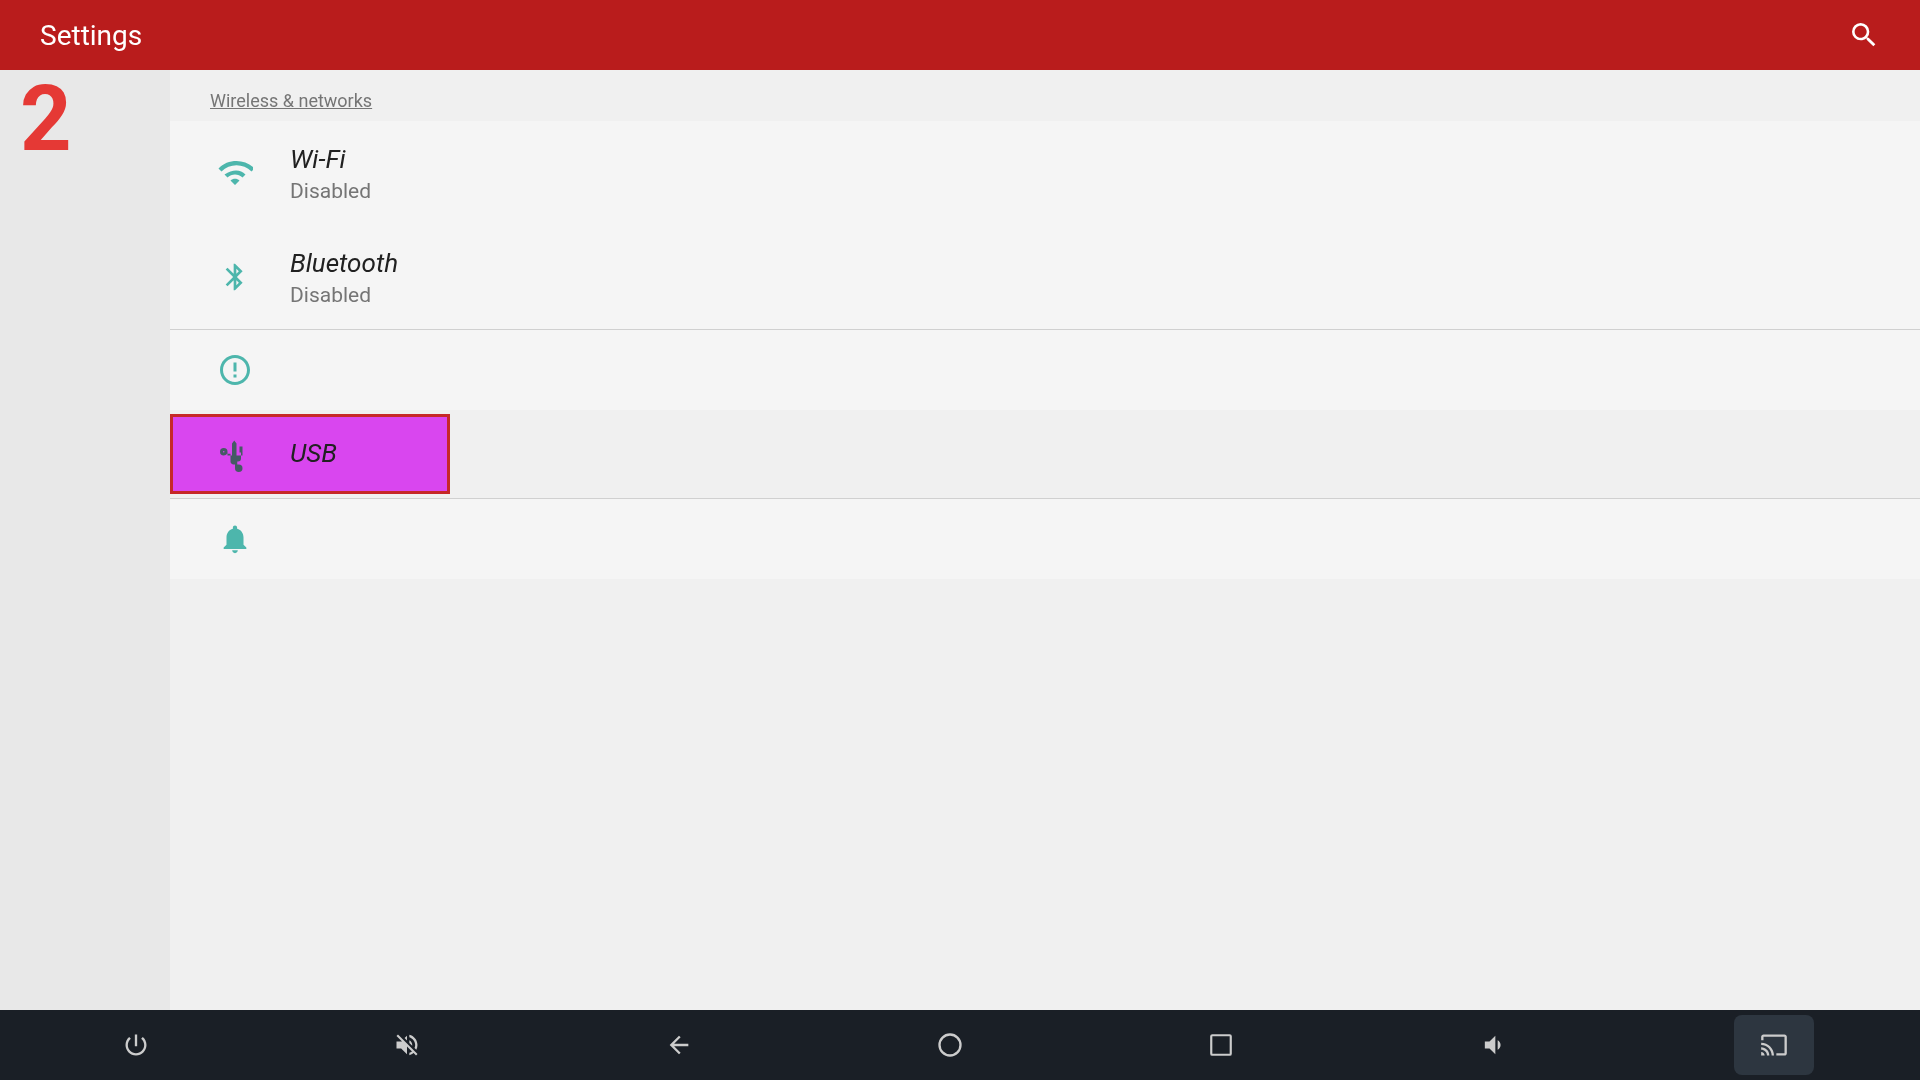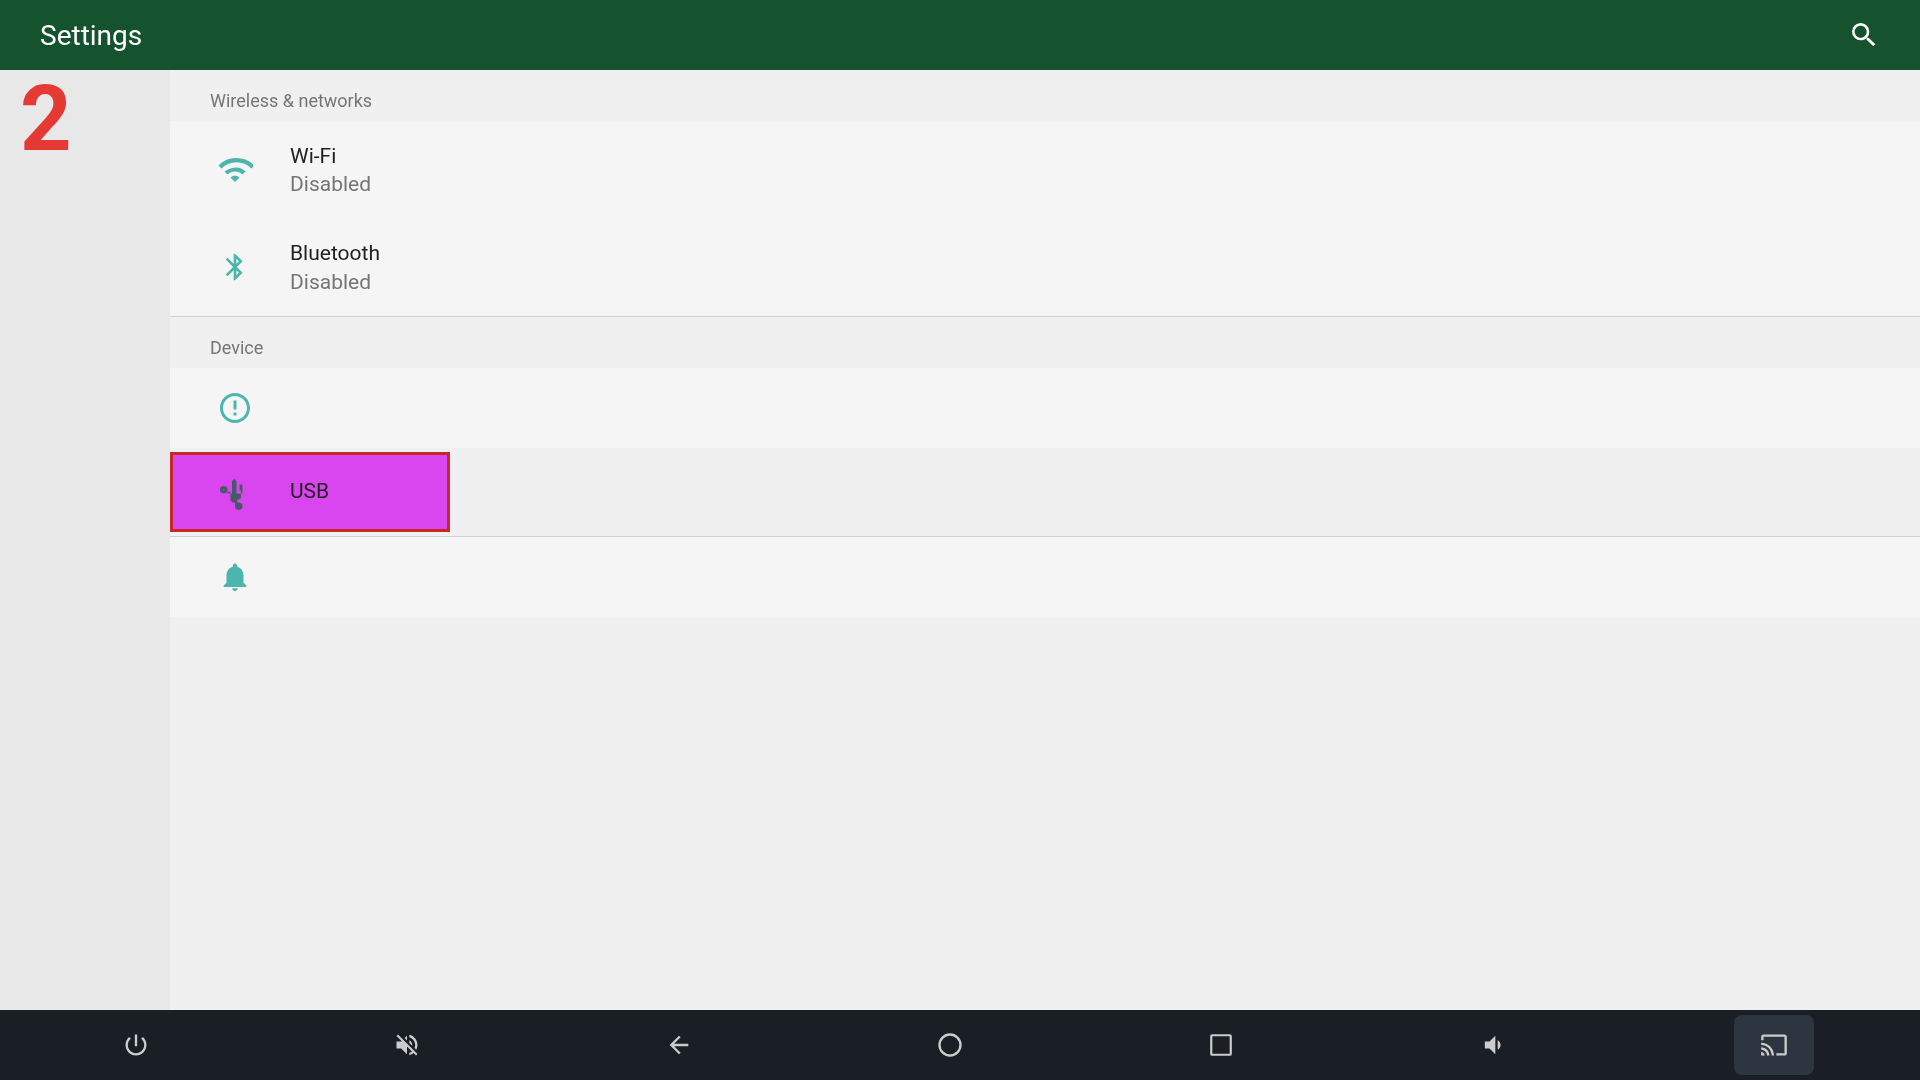--- a/index.html
+++ b/index.html
@@ -9,21 +9,21 @@
       font-family: 'Roboto', Arial, sans-serif;
       background: #e8e8e8;
       overflow: hidden;
       position: relative;
     }
 
     
     .top-bar {
       width: 100%;
       height: 70px;
-      background: #14532d;
+      background: #b91c1c;
       display: flex;
       align-items: center;
       justify-content: space-between;
       padding: 0 40px;
       position: fixed;
       top: 0;
       left: 0;
       z-index: 100;
     }
     .top-bar-title {
@@ -57,20 +57,21 @@
       min-height: calc(1080px - 70px - 70px);
       padding-bottom: 20px;
     }
 
     
     .section-header {
       padding: 20px 40px 10px 40px;
       color: #757575;
       font-size: 18px;
       font-weight: 400;
+      text-decoration: underline;
     }
 
     
     .settings-item {
       display: flex;
       align-items: center;
       padding: 22px 40px;
       background: #f5f5f5;
       cursor: pointer;
       min-height: 80px;
@@ -96,24 +97,25 @@
 
     .item-icon.dark {
       color: #455a64;
     }
 
     .item-text {
       display: flex;
       flex-direction: column;
     }
     .item-title {
-      font-size: 21px;
+      font-size: 26px;
       color: #212121;
       font-weight: 400;
       line-height: 1.3;
+      font-style: italic;
     }
     .item-subtitle {
       font-size: 21px;
       color: #757575;
       margin-top: 2px;
     }
 
     
     .divider {
       height: 1px;
@@ -208,21 +210,20 @@
     <div class="item-text">
       <span class="item-title">Bluetooth</span>
       <span class="item-subtitle">Disabled</span>
     </div>
   </div>
 
 
 
   <div class="divider"></div>
 
-  <div class="section-header">Device</div>
 
   <div class="settings-item">
     <div class="item-icon">
       <svg width="36" height="36" viewBox="0 0 24 24" fill="#4db6ac">
         <path d="M12 2C6.48 2 2 6.48 2 12s4.48 10 10 10 10-4.48 10-10S17.52 2 12 2zm0 18c-4.41 0-8-3.59-8-8s3.59-8 8-8 8 3.59 8 8-3.59 8-8 8zm-1-13h2v6h-2zm0 8h2v2h-2z"></path>
       </svg>
     </div>
   </div>
 
   <div style="padding: 4px 0;">

